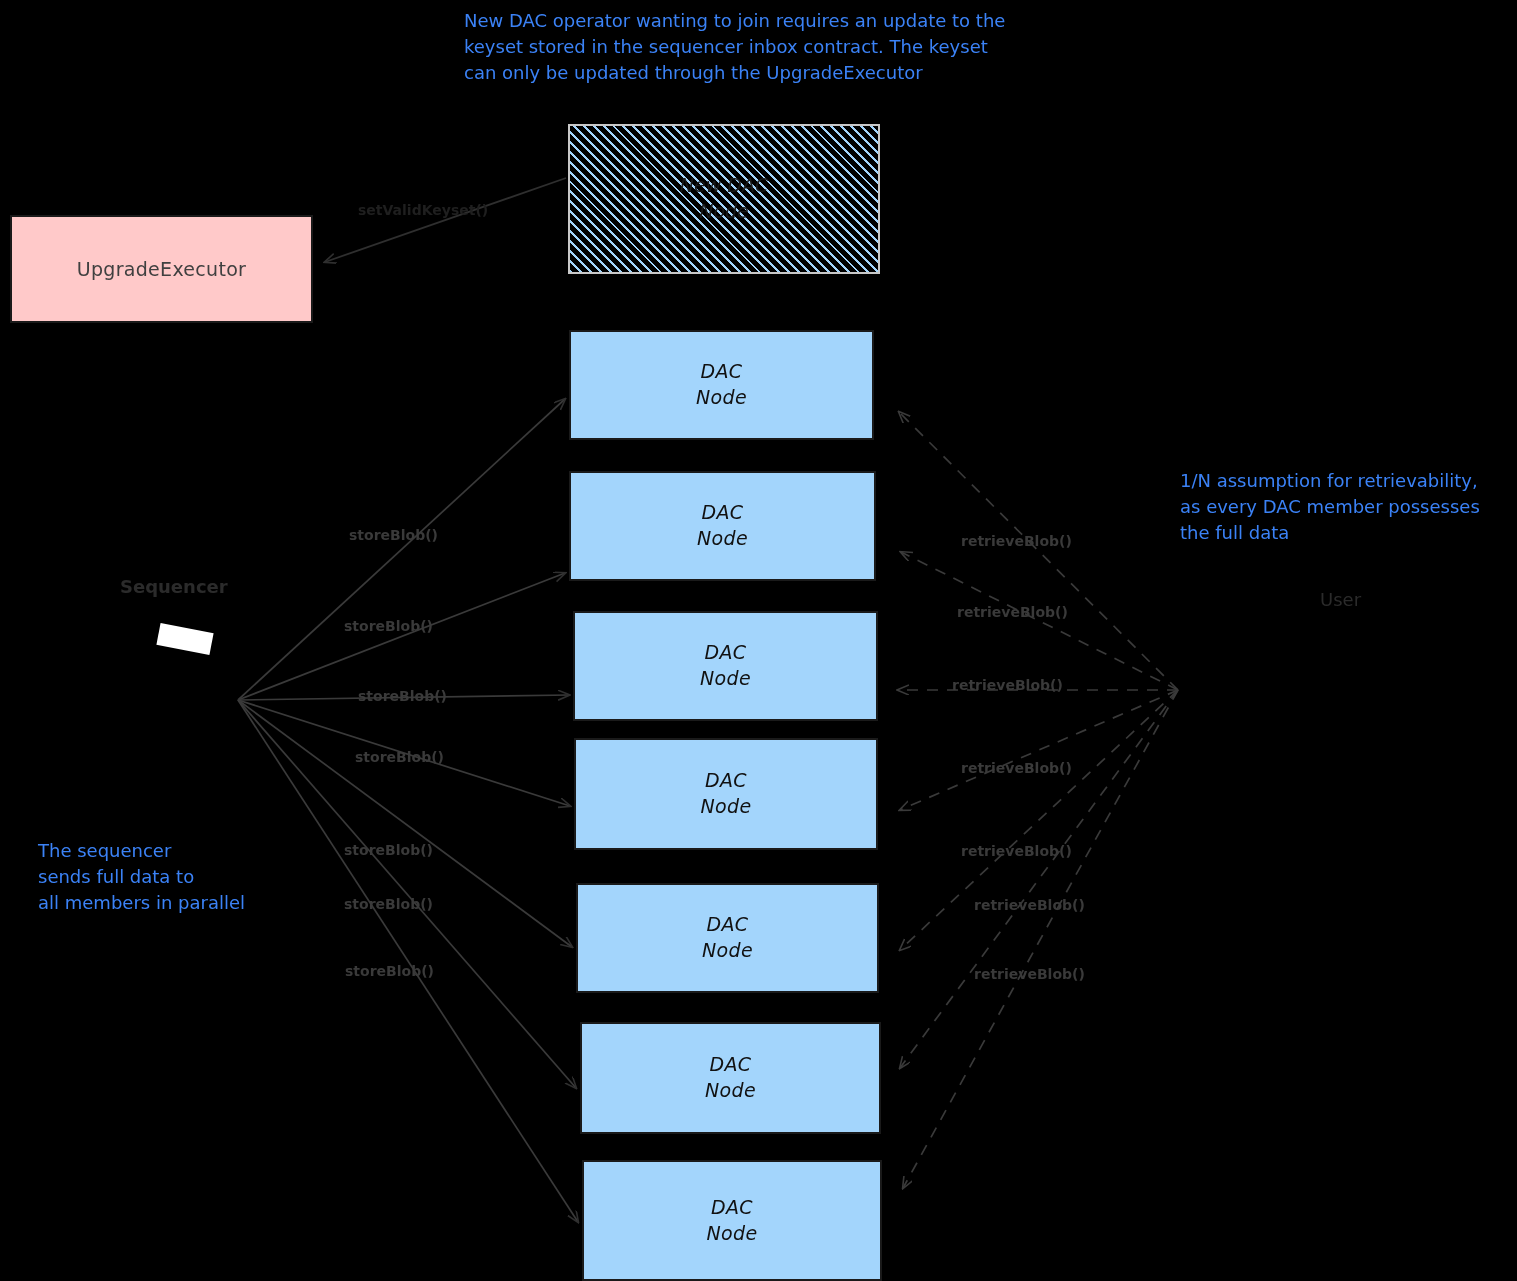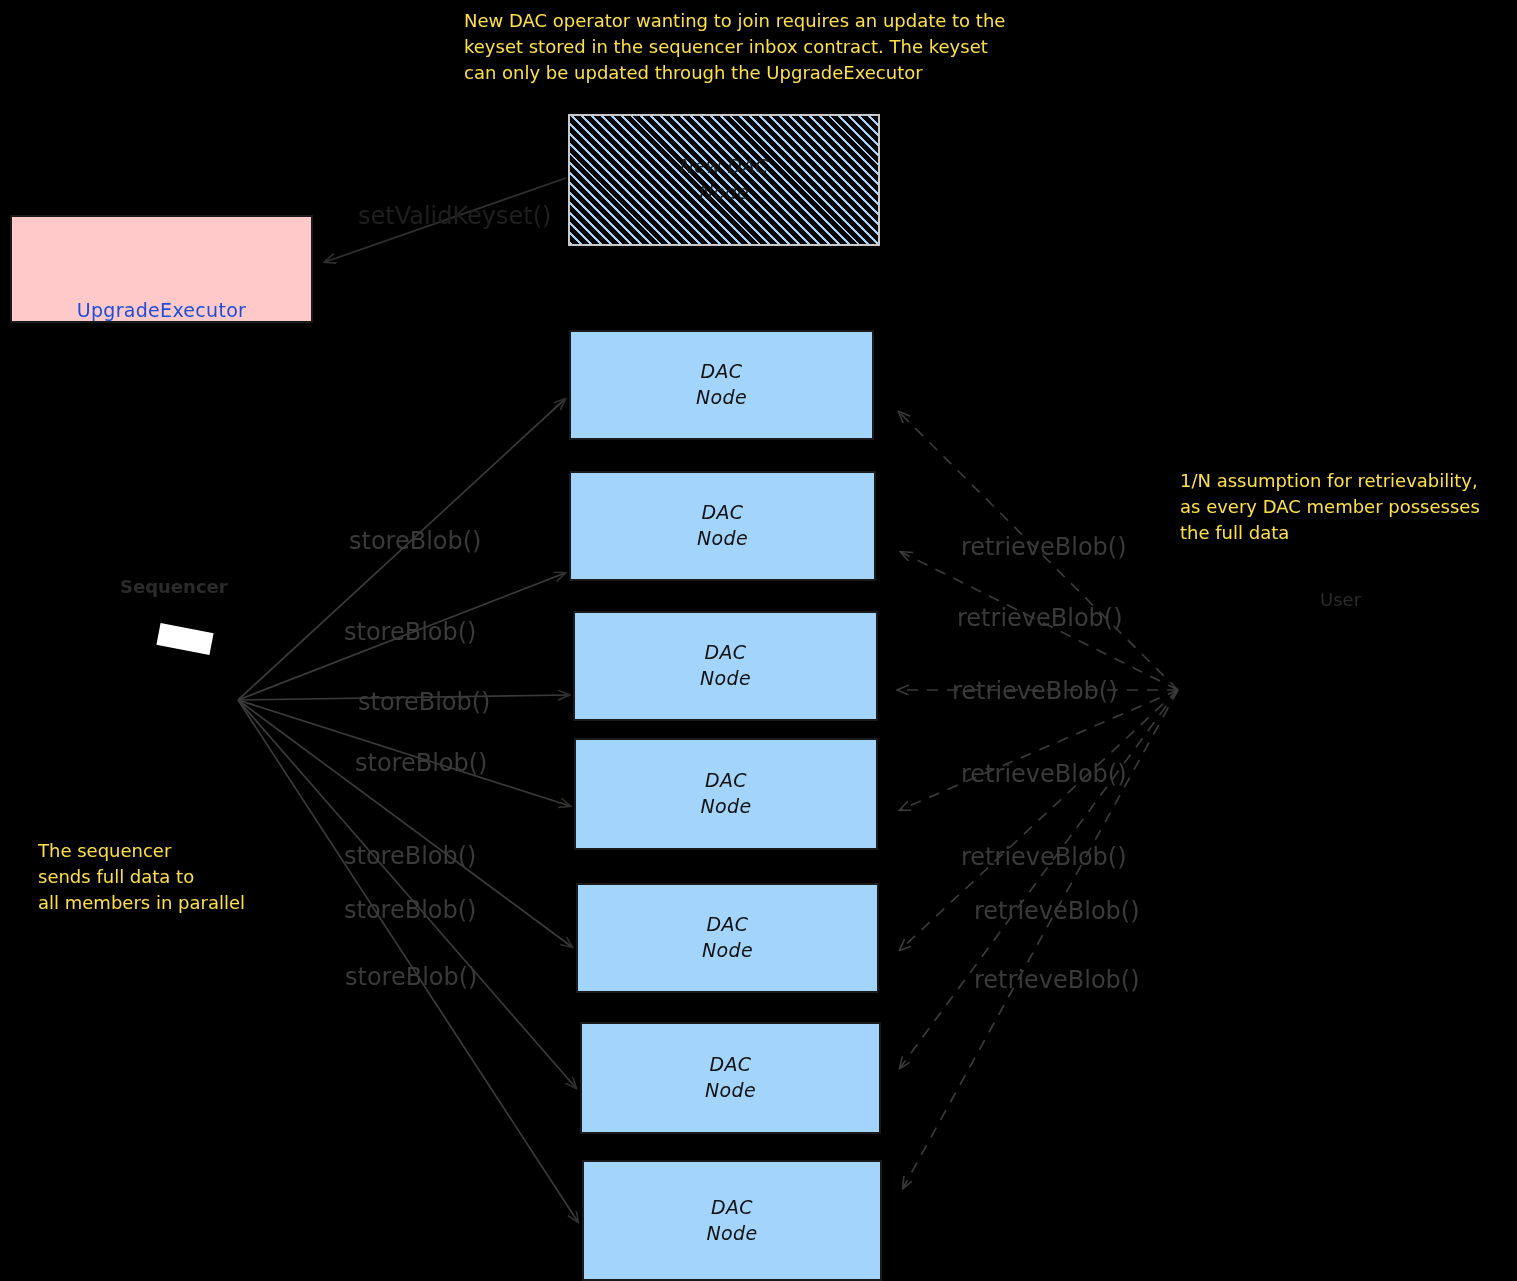--- a/index.html
+++ b/index.html
@@ -39,23 +39,23 @@
     font-family: "DejaVu Sans", sans-serif;
     letter-spacing: 0.3px;
   }
   .node-box .ln { display: block; text-align: center; }
   .exec-box {
     position: absolute;
     background: #ffc9c9;
     border: 2px solid #1a1a1a;
     box-sizing: border-box;
     display: flex;
-    align-items: flex-end;
+    align-items: center;
     justify-content: center;
-    color: #1d4ed8;
+    color: #404040;
     font-size: 19px;
     font-family: "DejaVu Sans", sans-serif;
     letter-spacing: 0.3px;
   }
   .hatch-box {
     position: absolute;
     box-sizing: border-box;
     border: 2px solid #c9c9c9;
     background:
       repeating-linear-gradient(
@@ -74,32 +74,33 @@
     color: #1a1a1a;
     font-size: 19px;
     font-style: italic;
     line-height: 1.35;
     font-family: "DejaVu Sans", sans-serif;
     mix-blend-mode: normal;
     opacity: 0.95;
   }
   .note {
     position: absolute;
-    color: #fde047;
+    color: #3b82f6;
     font-size: 18px;
     line-height: 1.45;
     font-family: "DejaVu Sans", sans-serif;
     white-space: pre-line;
   }
   .edge-label {
     position: absolute;
     color: #3a3a3a;
-    font-size: 24px;
+    font-size: 14px;
     font-family: "DejaVu Sans", sans-serif;
     white-space: nowrap;
+    font-weight: bold;
   }
   .actor-label {
     position: absolute;
     color: #2b2b2b;
     font-size: 18px;
     font-family: "DejaVu Sans", sans-serif;
     white-space: nowrap;
   }
   .seq-glyph {
     position: absolute;
@@ -146,21 +147,21 @@
       <path d="M1178,690 L900,950" marker-end="url(#ah-dash)"></path>
       <path d="M1178,690 L900,1068" marker-end="url(#ah-dash)"></path>
       <path d="M1178,690 L903,1188" marker-end="url(#ah-dash)"></path>
     </g>
   </svg>
 
   <div class="note" style="left:464px; top:8px; width:640px;">New DAC operator wanting to join requires an update to the
 keyset stored in the sequencer inbox contract. The keyset
 can only be updated through the UpgradeExecutor</div>
 
-  <div class="hatch-box" style="left:568px; top:114px; width:312px; height:132px;justify-content:center;">
+  <div class="hatch-box" style="left:568px; top:124px; width:312px; height:150px;justify-content:center;">
     <span class="ln">New DAC</span>
     <span class="ln">Node</span>
   </div>
 
   <div class="exec-box" style="left:10px; top:215px; width:303px; height:108px;">
     <span>UpgradeExecutor</span>
   </div>
 
   <div class="edge-label" style="left:358px; top:202px; color:#1f1f1f;">setValidKeyset()</div>
 

